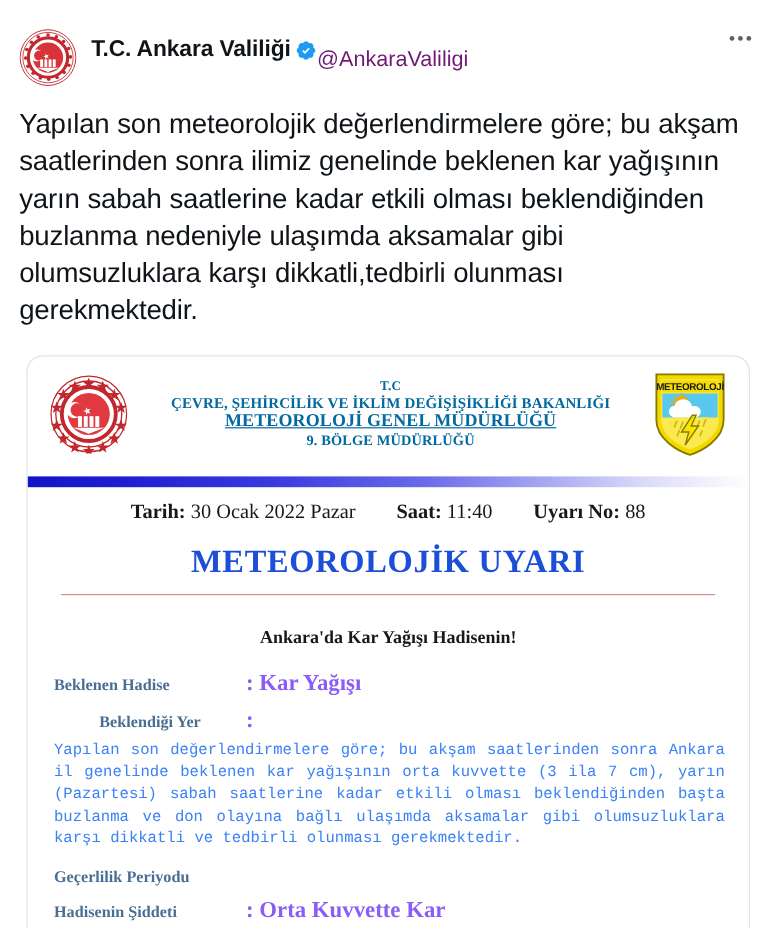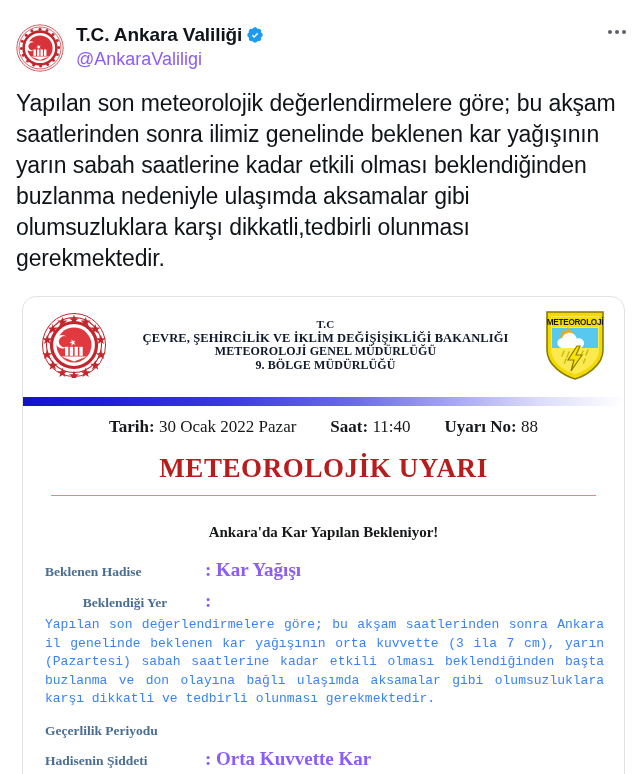--- a/index.html
+++ b/index.html
@@ -35,42 +35,42 @@
     flex: 0 0 48px;
     background: #ffffff;
     position: relative;
     overflow: hidden;
   }
   .avatar svg { display: block; width: 48px; height: 48px; }
 
   .names {
     margin-left: 12px;
     display: flex;
-    flex-direction: column;
+    flex-direction: row;
     justify-content: flex-start;
     padding-top: 1px;
   }
   .display-name-row {
     display: flex;
     align-items: center;
     gap: 4px;
     line-height: 1.1;
   }
   .display-name {
     font-size: 19px;
     font-weight: bold;
     color: #0f1419;
     letter-spacing: -0.1px;
     white-space: nowrap;
   }
   .verified-icon { width: 18px; height: 18px; display: block; }
   .handle {
     font-size: 18px;
-    color: #8b5cf6;
-    margin-top: 3px;
+    color: #701a75;
+    margin-top: 14px;
     line-height: 1.15;
     white-space: nowrap;
   }
   .more-menu {
     position: absolute;
     right: 14px;
     top: 30px;
     display: flex;
     gap: 3px;
     align-items: center;
@@ -110,29 +110,29 @@
     align-items: center;
     justify-content: space-between;
     padding: 12px 18px 6px 18px;
   }
   .ministry-seal { width: 66px; height: 66px; flex: 0 0 66px; }
   .ministry-seal svg { display: block; width: 66px; height: 66px; }
 
   .ministry-text {
     flex: 1 1 auto;
     text-align: center;
-    color: #0f172a;
+    color: #0369a1;
     font-family: "Liberation Serif", serif;
     font-weight: bold;
     line-height: 1.16;
     padding: 0 4px;
   }
   .mt-l1 { font-size: 11px; letter-spacing: 0.2px; }
   .mt-l2 { font-size: 12.5px; letter-spacing: 0.1px; }
-  .mt-l3 { font-size: 12px; letter-spacing: 0.1px; }
+  .mt-l3 { font-size: 15px; letter-spacing: 0.1px; text-decoration: underline; }
   .mt-l4 { font-size: 12px; letter-spacing: 0.1px; }
 
   .meteo-badge { width: 62px; height: 72px; flex: 0 0 62px; }
   .meteo-badge svg { display: block; width: 62px; height: 72px; }
 
   
   .grad-bar {
     height: 9px;
     margin: 10px 0 0 0;
     background: linear-gradient(to right,
@@ -155,21 +155,21 @@
     font-size: 17px;
     color: #17181a;
   }
   .date-line .k { font-weight: bold; }
   .date-line .v { font-weight: normal; }
   .dl-item { white-space: nowrap; }
 
   
   .doc-title {
     text-align: center;
-    color: #b91c1c;
+    color: #1d4ed8;
     font-family: "Liberation Serif", serif;
     font-weight: bold;
     font-size: 27px;
     letter-spacing: 0.6px;
     margin-top: 16px;
   }
   .title-rule {
     height: 1px;
     background: #d98a8d;
     margin: 11px 28px 0 28px;
@@ -368,21 +368,21 @@
       </span>
       <span class="dl-item">
         <span class="k">Uyarı No:</span>
         <span class="v">88</span>
       </span>
     </div>
 
     <div class="doc-title">METEOROLOJİK UYARI</div>
     <div class="title-rule"></div>
 
-    <div class="doc-subtitle">Ankara'da Kar Yapılan Bekleniyor!</div>
+    <div class="doc-subtitle">Ankara'da Kar Yağışı Hadisenin!</div>
 
     <div class="fields">
       <div class="field-row">
         <span class="field-label">Beklenen Hadise</span>
         <span class="field-value">: Kar Yağışı</span>
       </div>
 
       <div class="field-row field-row-block">
         <span class="field-label">Beklendiği Yer</span>
         <span class="field-value">:</span>

